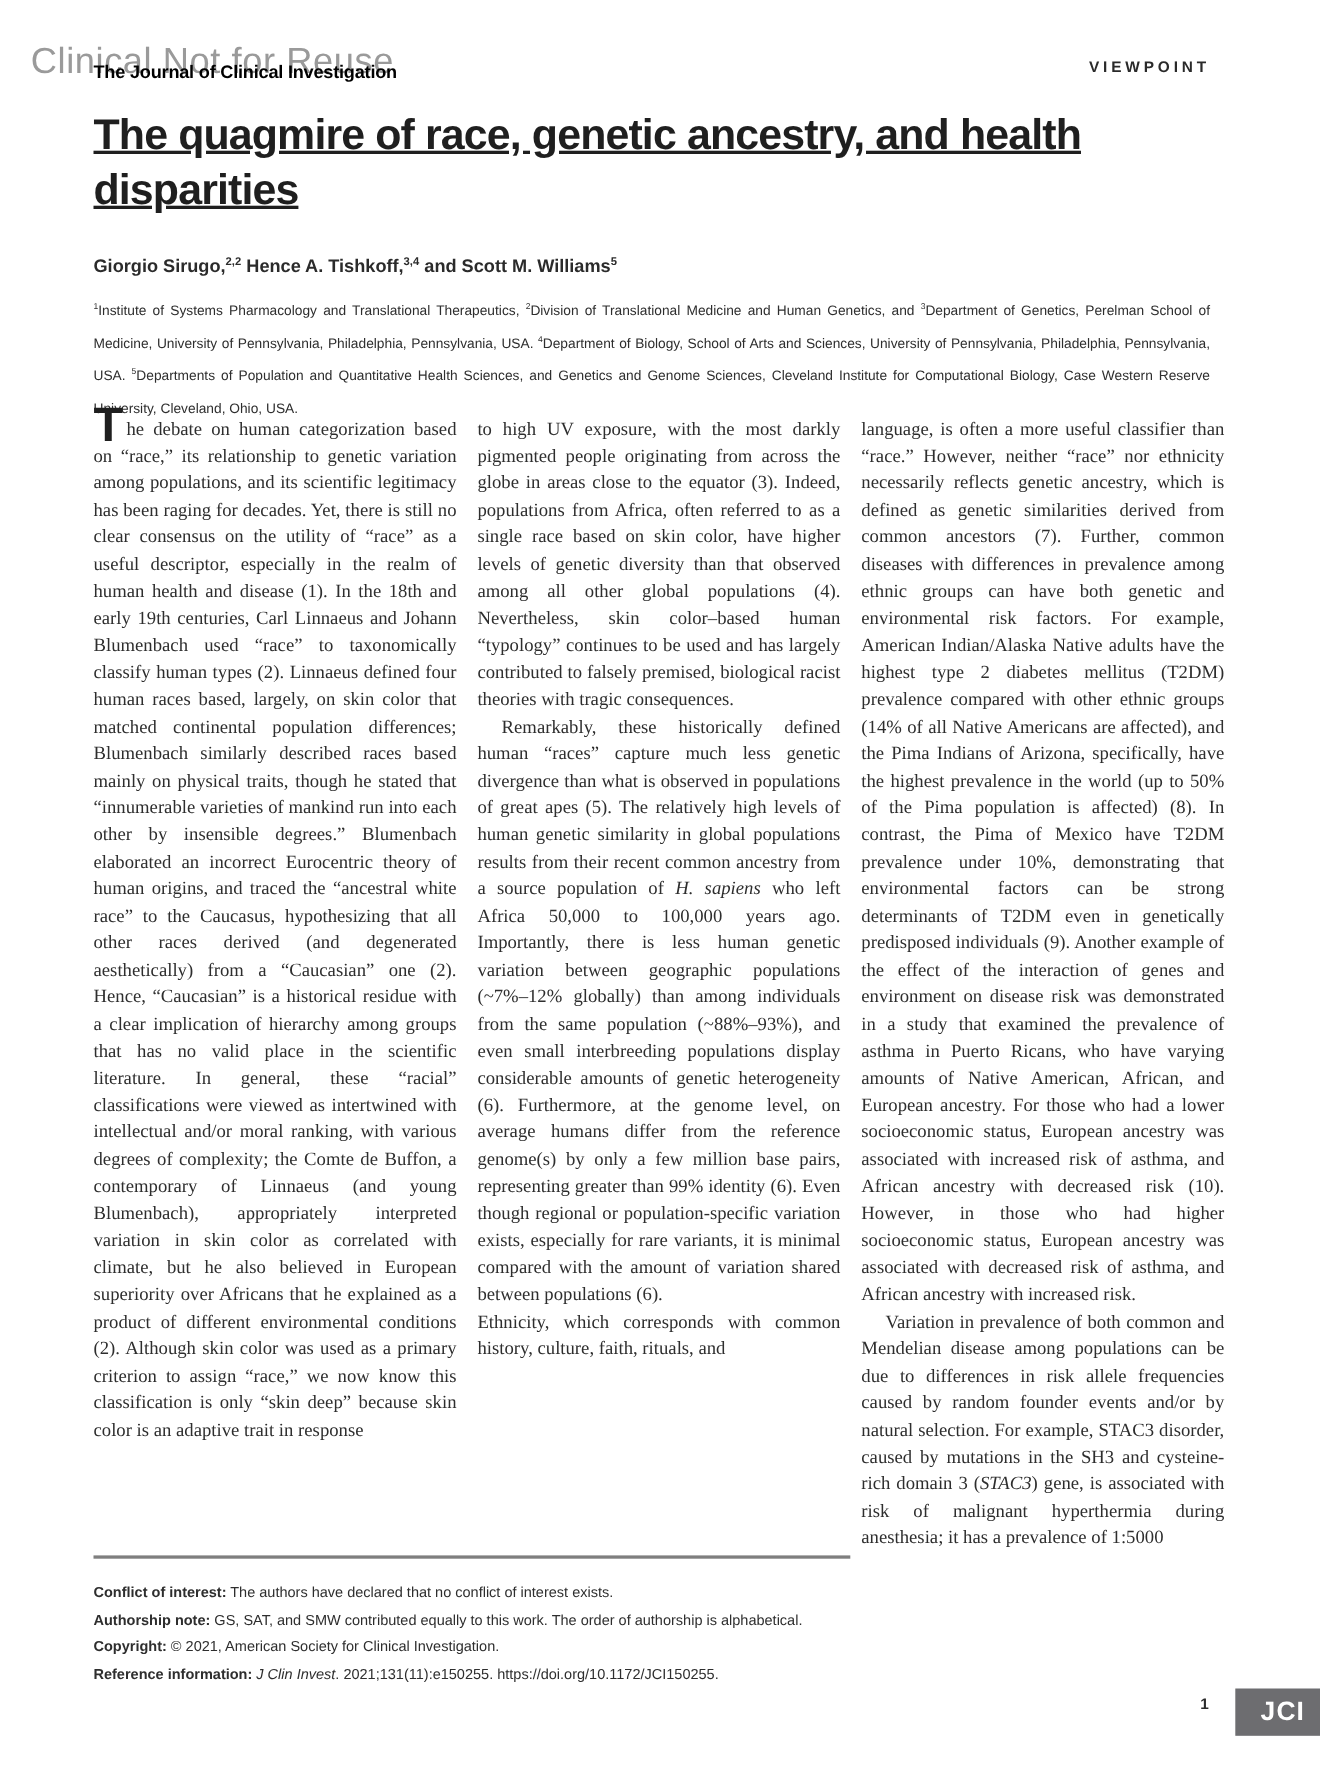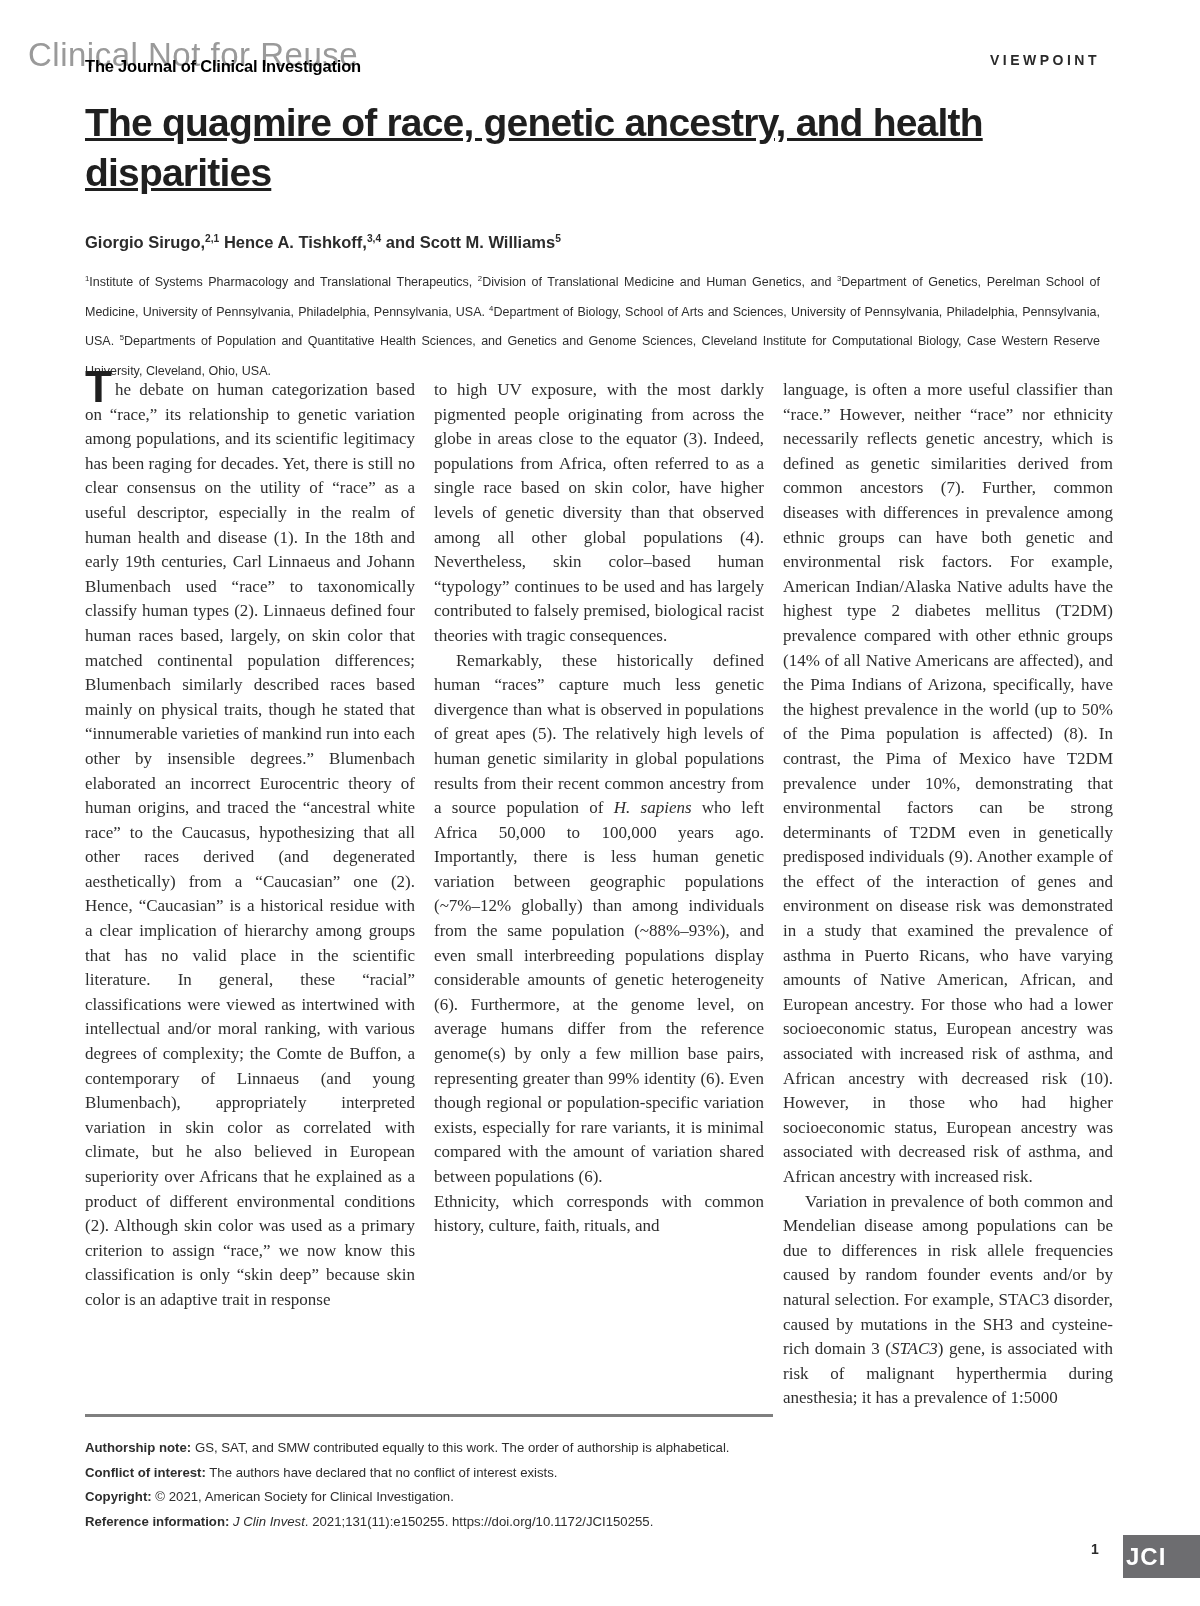--- a/index.html
+++ b/index.html
@@ -85,36 +85,36 @@
   .page-number {
     position:absolute; left:1085px; top:1541px; width:20px;
     font-family:"Liberation Sans", sans-serif;
     font-weight:bold; font-size:14px; color:#2b2b2b; text-align:center;
   }
   .jci-logo {
     position:absolute; left:1123px; top:1535px; width:77px; height:43px;
     background:#6d6d70; color:#ffffff;
     font-family:"Liberation Sans", sans-serif;
     font-weight:bold; font-size:24px; letter-spacing:1px;
-    display:flex; align-items:center; padding-left:3px;
+    display:flex; align-items:center; padding-left:23px;
   }
 </style>
 </head>
 <body>
 
 <div class="page">
 
   <div class="watermark">Clinical Not for Reuse</div>
   <div class="journal-name">The Journal of Clinical Investigation</div>
   <div class="viewpoint">VIEWPOINT</div>
 
   <h1 class="title">The quagmire of race, genetic ancestry, and health disparities</h1>
 
   <div class="authors">
-    <span>Giorgio Sirugo,</span><sup>2,1</sup><span> Hence A. Tishkoff,</span><sup>3,4</sup><span> and Scott M. Williams</span><sup>5</sup>
+    <span>Giorgio Sirugo,</span><sup>2,2</sup><span> Hence A. Tishkoff,</span><sup>3,4</sup><span> and Scott M. Williams</span><sup>5</sup>
   </div>
 
   <div class="affiliations">
     <sup>1</sup><span>Institute of Systems Pharmacology and Translational Therapeutics, </span><sup>2</sup><span>Division of Translational Medicine and Human Genetics, and </span><sup>3</sup><span>Department of Genetics, Perelman School of Medicine, University of Pennsylvania, Philadelphia, Pennsylvania, USA. </span><sup>4</sup><span>Department of Biology, School of Arts and Sciences, University of Pennsylvania, Philadelphia, Pennsylvania, USA. </span><sup>5</sup><span>Departments of Population and Quantitative Health Sciences, and Genetics and Genome Sciences, Cleveland Institute for Computational Biology, Case Western Reserve University, Cleveland, Ohio, USA.</span>
   </div>
 
   <div class="columns">
 
     <div class="col">
       <span class="dropcap">T</span>
@@ -129,22 +129,22 @@
 
     <div class="col">
       <p>language, is often a more useful classifier than “race.” However, neither “race” nor ethnicity necessarily reflects genetic ancestry, which is defined as genetic similarities derived from common ancestors (7). Further, common diseases with differences in prevalence among ethnic groups can have both genetic and environmental risk factors. For example, American Indian/Alaska Native adults have the highest type 2 diabetes mellitus (T2DM) prevalence compared with other ethnic groups (14% of all Native Americans are affected), and the Pima Indians of Arizona, specifically, have the highest prevalence in the world (up to 50% of the Pima population is affected) (8). In contrast, the Pima of Mexico have T2DM prevalence under 10%, demonstrating that environmental factors can be strong determinants of T2DM even in genetically predisposed individuals (9). Another example of the effect of the interaction of genes and environment on disease risk was demonstrated in a study that examined the prevalence of asthma in Puerto Ricans, who have varying amounts of Native American, African, and European ancestry. For those who had a lower socioeconomic status, European ancestry was associated with increased risk of asthma, and African ancestry with decreased risk (10). However, in those who had higher socioeconomic status, European ancestry was associated with decreased risk of asthma, and African ancestry with increased risk.</p>
       <p><span>Variation in prevalence of both common and Mendelian disease among populations can be due to differences in risk allele frequencies caused by random founder events and/or by natural selection. For example, STAC3 disorder, caused by mutations in the SH3 and cysteine-rich domain 3 (</span><span class="ital">STAC3</span><span>) gene, is associated with risk of malignant hyperthermia during anesthesia; it has a prevalence of 1:5000</span></p>
     </div>
 
   </div>
 
   <div class="footer-notes">
     <div class="footer-rule"></div>
+    <div><span class="note-label">Conflict of interest:</span><span> The authors have declared that no conflict of interest exists.</span></div>
     <div><span class="note-label">Authorship note:</span><span> GS, SAT, and SMW contributed equally to this work. The order of authorship is alphabetical.</span></div>
-    <div><span class="note-label">Conflict of interest:</span><span> The authors have declared that no conflict of interest exists.</span></div>
     <div><span class="note-label">Copyright:</span><span> © 2021, American Society for Clinical Investigation.</span></div>
     <div><span class="note-label">Reference information:</span><span> </span><span class="ital">J Clin Invest</span><span>. 2021;131(11):e150255. https://doi.org/10.1172/JCI150255.</span></div>
   </div>
 
   <div class="page-number">1</div>
   <div class="jci-logo">JCI</div>
 
 </div>
 
 </body></html>

